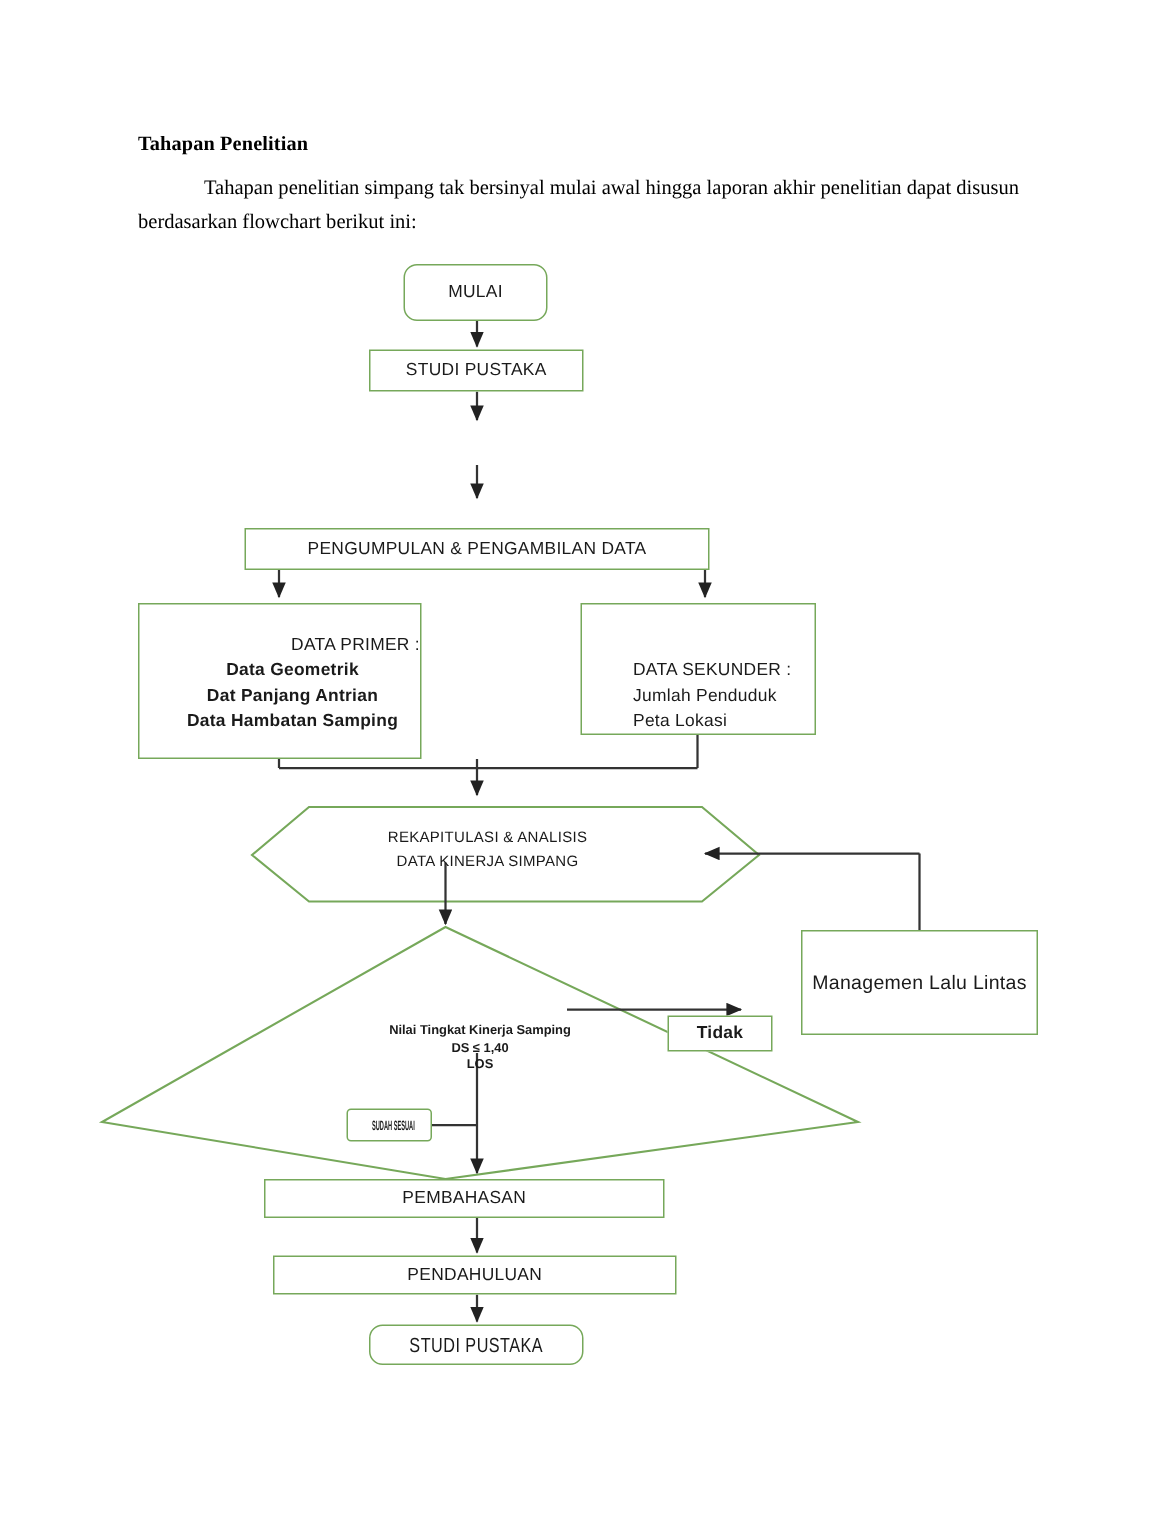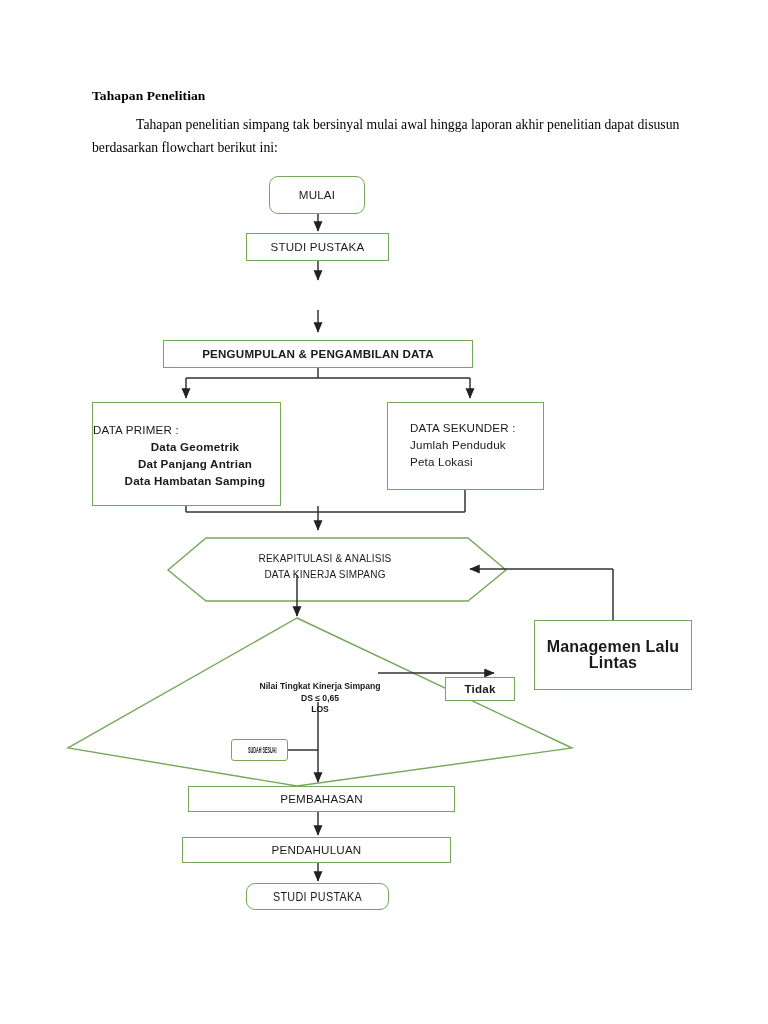--- a/index.html
+++ b/index.html
@@ -77,48 +77,48 @@
   .node.left-text {
     justify-content: flex-start;
     text-align: left;
   }
   .node .inner { width: 100%; }
 
   
   #node-mulai        { left: 269px; top: 176px; width: 96px;  height: 38px; }
   #node-studi        { left: 246px; top: 233px; width: 143px; height: 28px; }
   #node-survey       { left: 172px; top: 282px; width: 292px; height: 28px; }
-  #node-pengumpulan  { left: 163px; top: 340px; width: 310px; height: 28px; font-weight: bold; }
+  #node-pengumpulan  { left: 163px; top: 352px; width: 310px; height: 28px; }
 
   #node-primer       { left: 92px;  top: 402px; width: 189px; height: 104px;
                        align-items: flex-start; padding-top: 18px; }
   #node-sekunder     { left: 387px; top: 402px; width: 157px; height: 88px;
-                       align-items: flex-start; padding-top: 16px; padding-left: 22px; }
+                       align-items: flex-end; padding-top: 16px; padding-left: 34px; }
   #node-primer .inner  { line-height: 17px; }
   #node-sekunder .inner{ line-height: 17px; }
-  #node-primer .l1, #node-primer .l2 { display: block; text-align: left; }
+  #node-primer .l1, #node-primer .l2 { display: block; text-align: right; }
   #node-primer .l3, #node-primer .l4, #node-primer .l5 {
     display: block; text-align: center; padding-left: 17px; font-weight: bold;
   }
 
   #node-tidak        { left: 445px; top: 677px; width: 70px;  height: 24px; font-weight: bold; }
-  #node-managemen    { left: 534px; top: 620px; width: 158px; height: 70px; font-size: 16px; font-weight: bold; }
+  #node-managemen    { left: 534px; top: 620px; width: 158px; height: 70px; font-size: 13px; }
 
   #node-small        { left: 231px; top: 739px; width: 57px;  height: 22px;
                        border-radius: 3px; }
   #node-small .inner {
     font-family: "Liberation Sans Narrow", "Liberation Sans", sans-serif;
     font-size: 9px;
     font-weight: bold;
     transform: scaleX(0.42);
     white-space: nowrap;
     letter-spacing: 0px;
   }
 
-  #node-pembahasan   { left: 188px; top: 786px; width: 267px; height: 26px; }
+  #node-pembahasan   { left: 176px; top: 786px; width: 267px; height: 26px; }
   #node-kesimpulan   { left: 182px; top: 837px; width: 269px; height: 26px; }
   #node-selesai      { left: 246px; top: 883px; width: 143px; height: 27px; }
   #node-selesai .inner {
     font-family: "Liberation Sans Narrow", "Liberation Sans", sans-serif;
     font-size: 13.5px;
     transform: scaleX(0.8);
     letter-spacing: 0.4px;
   }
 
   
@@ -244,22 +244,22 @@
       <span style="display:block;">Peta Lokasi</span>
     </div>
   </div>
 
   <div id="hex-label">
     <span style="display:block;">REKAPITULASI &amp; ANALISIS</span>
     <span style="display:block;">DATA KINERJA SIMPANG</span>
   </div>
 
   <div id="diamond-label">
-    <span style="display:block;">Nilai Tingkat Kinerja Simpang</span>
-    <span style="display:block;">DS ≤ 0,65</span>
+    <span style="display:block;">Nilai Tingkat Kinerja Samping</span>
+    <span style="display:block;">DS ≤ 1,40</span>
     <span style="display:block;">LOS</span>
   </div>
 
   <div class="node" id="node-tidak">
     <span class="inner">Tidak</span>
   </div>
 
   <div class="node" id="node-managemen">
     <span class="inner">Managemen Lalu Lintas</span>
   </div>

